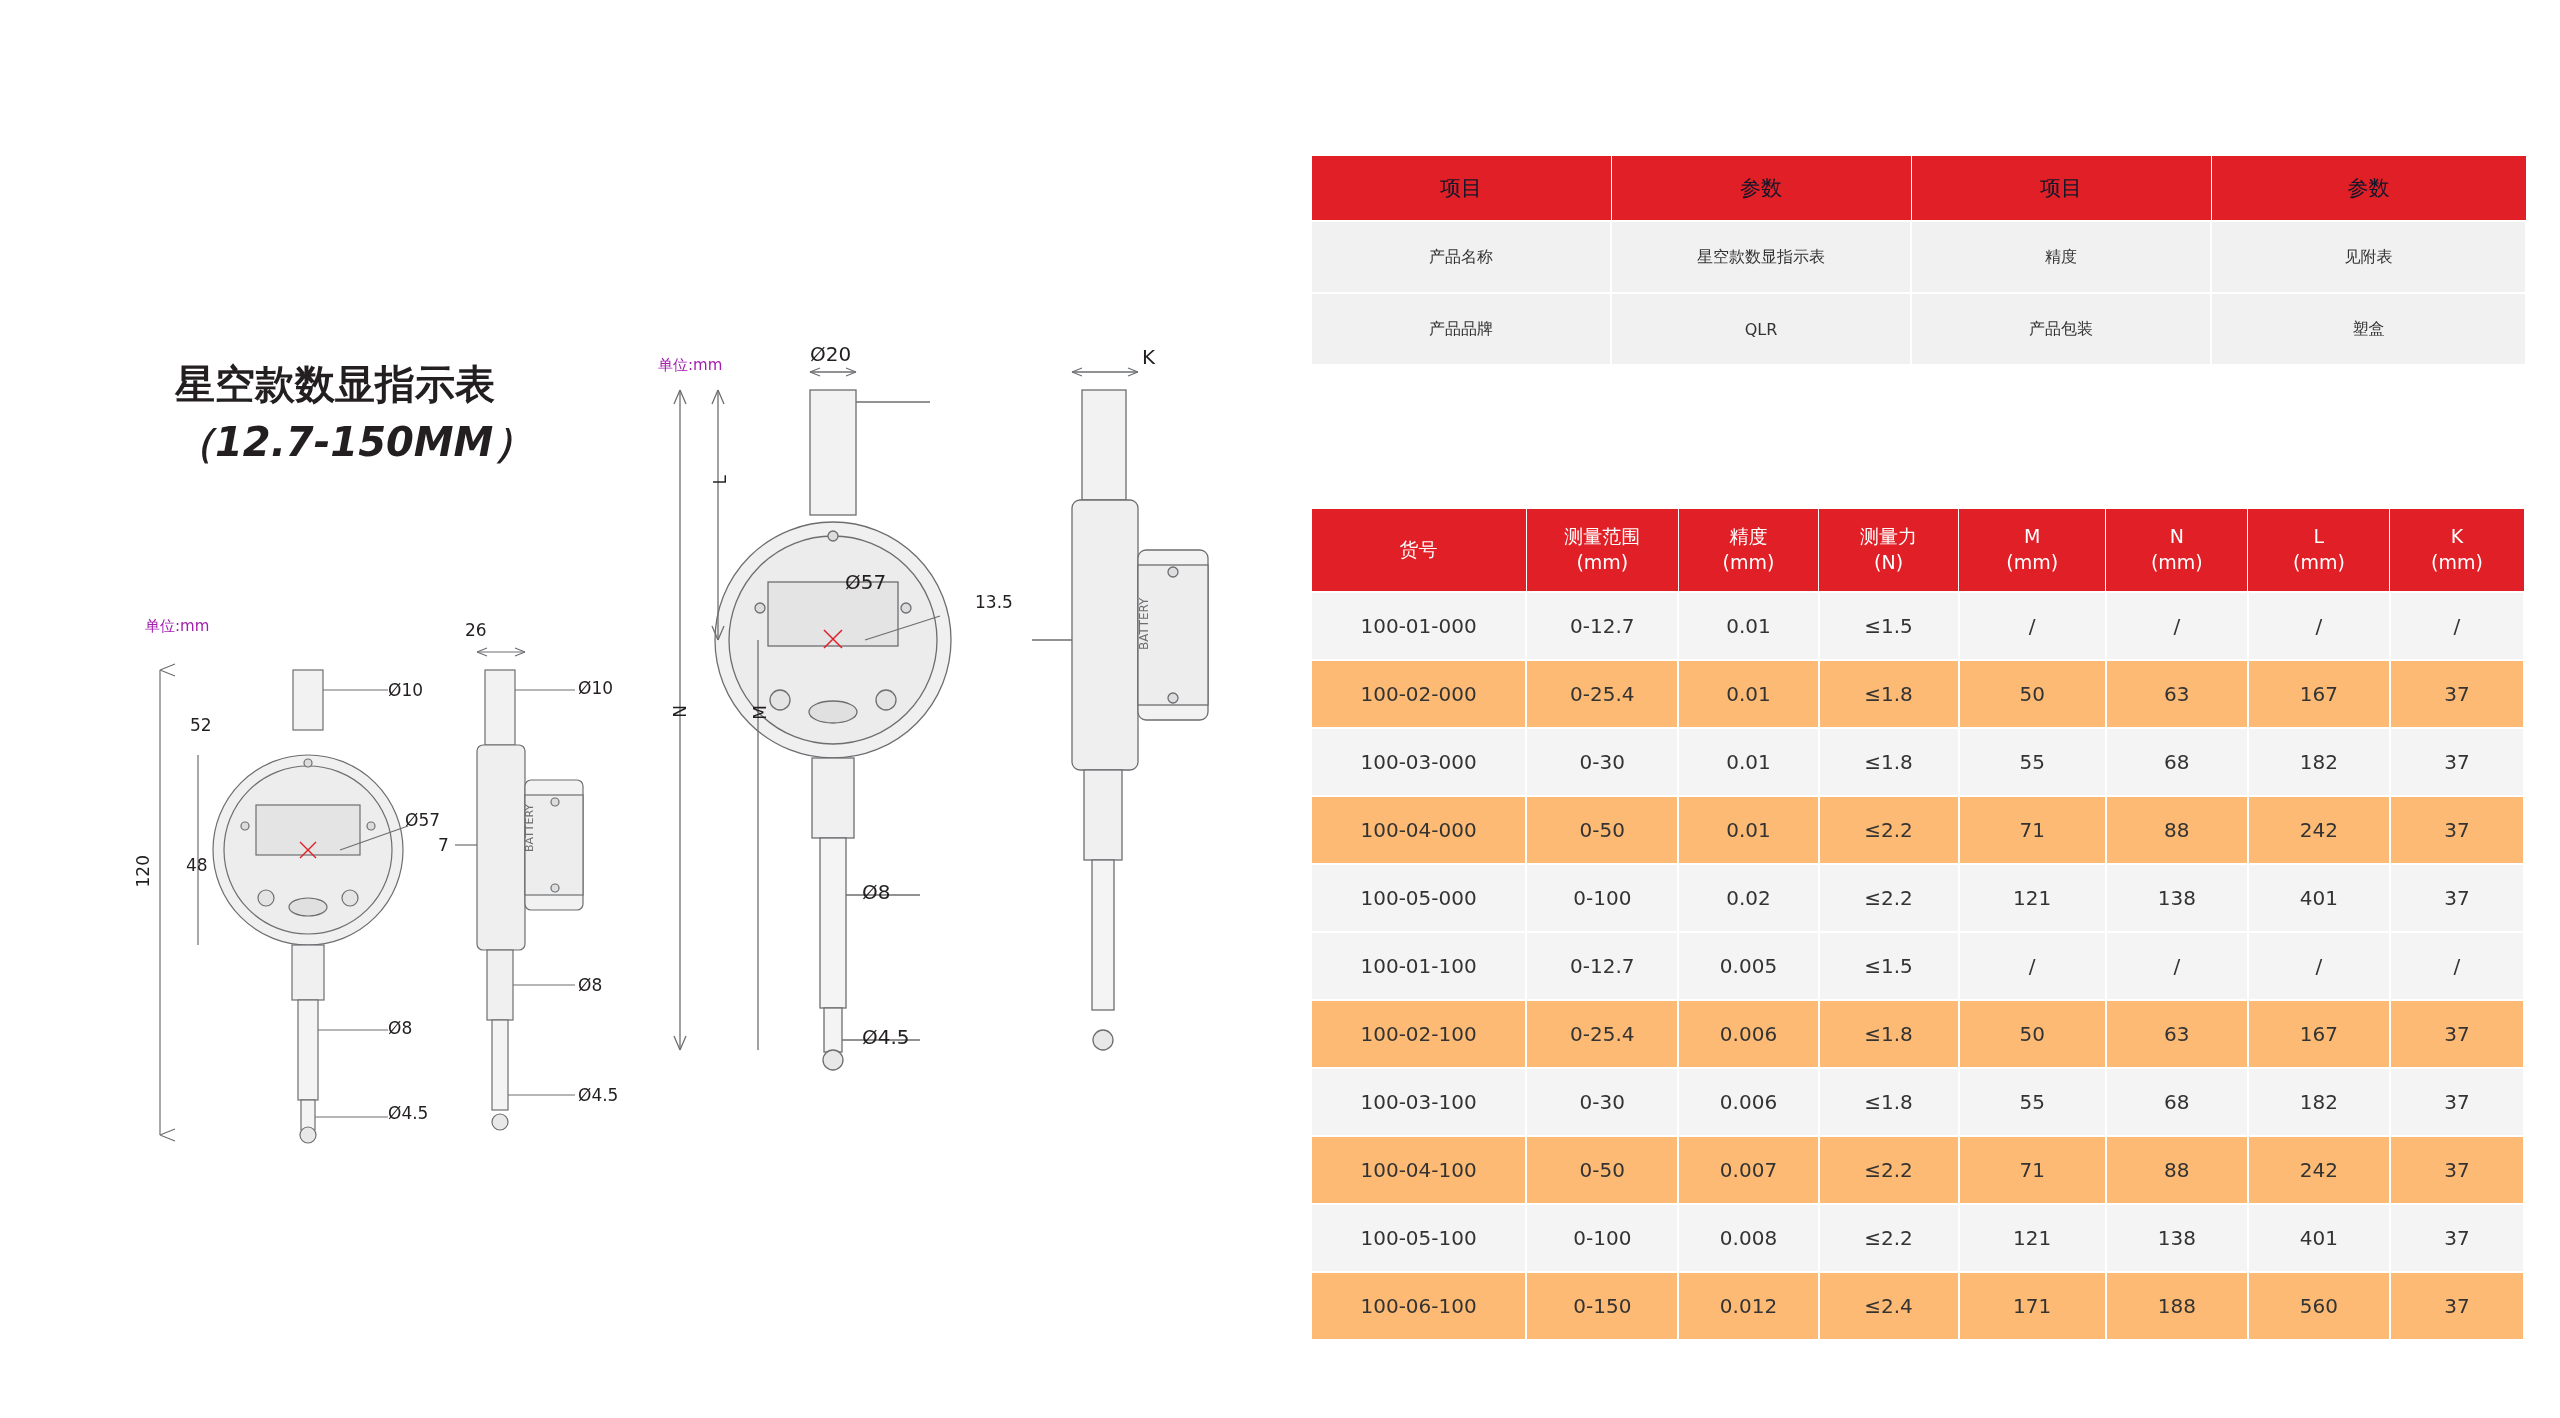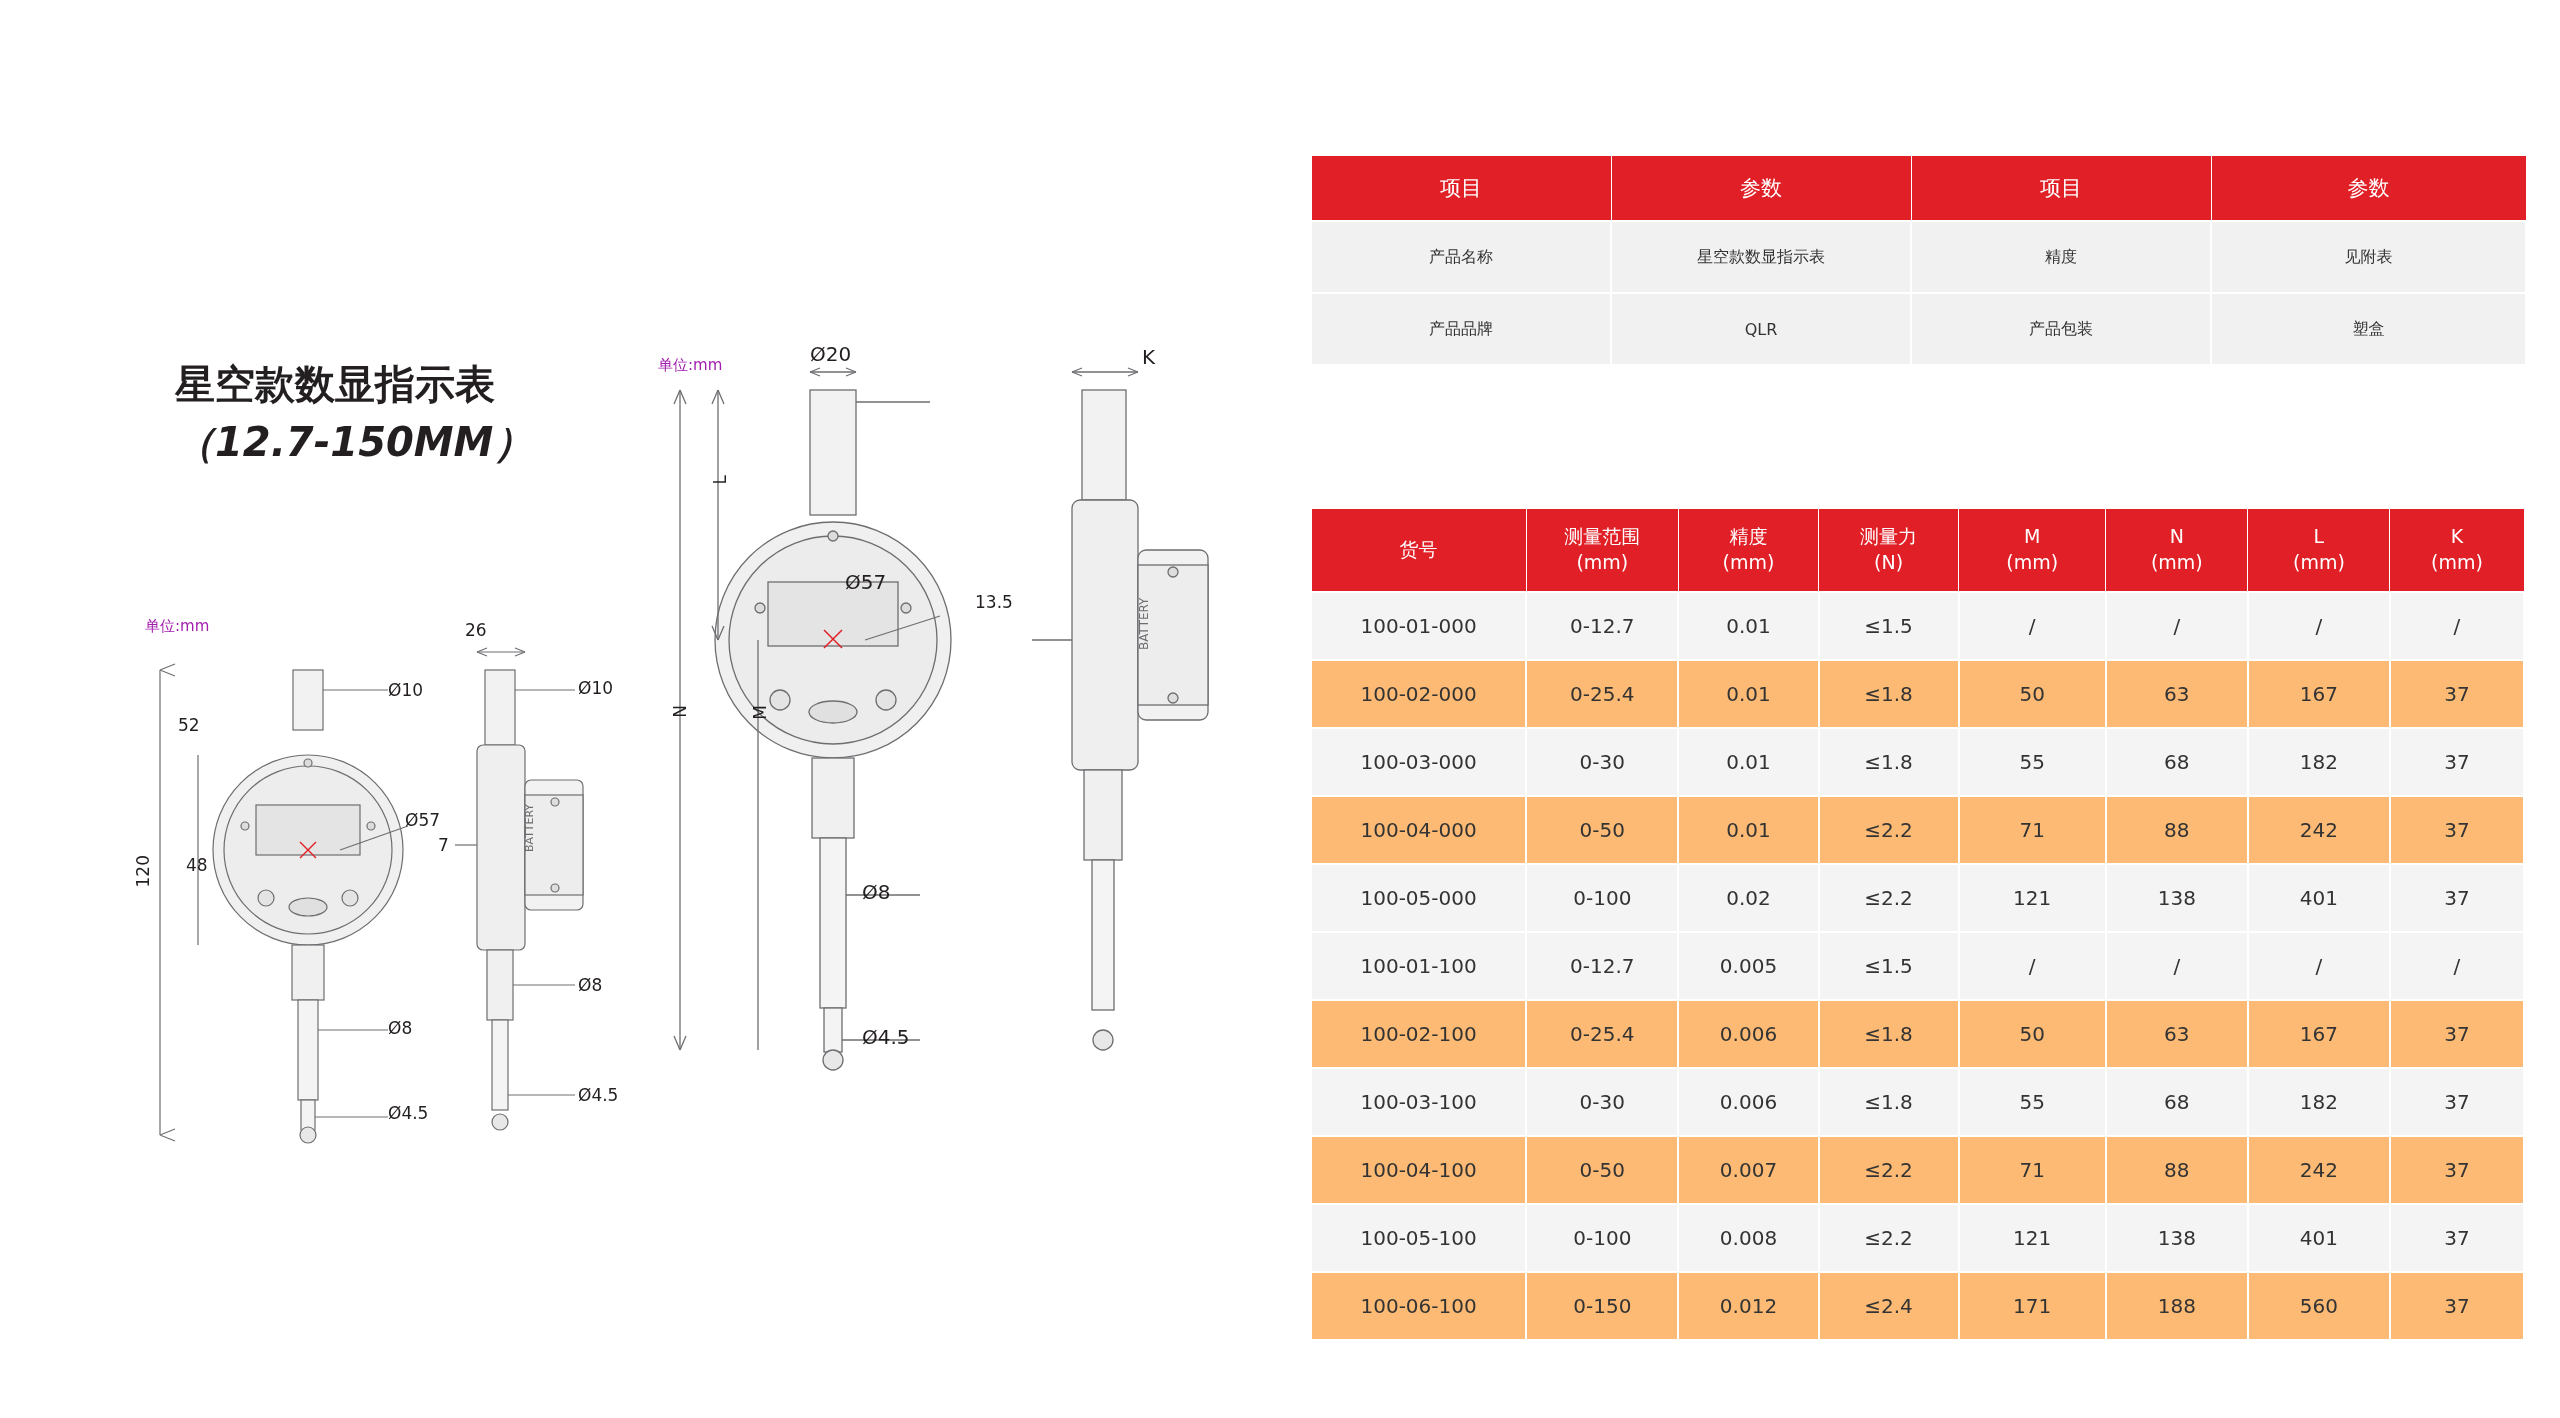--- a/index.html
+++ b/index.html
@@ -80,21 +80,21 @@
     table-layout: fixed;
   }
   #spec-table {
     position: absolute;
     left: 0;
     top: 155px;
     width: 1215px;
   }
   #spec-table th {
     background: #e01f26;
-    color: #ffffff;
+    color: #0f172a;
     font-size: 21px;
     font-weight: normal;
     height: 62px;
     border: 1px solid #ffffff;
     font-family: Liberation Sans, sans-serif;
   }
   #spec-table td {
     background: #f1f1f1;
     color: #333333;
     font-size: 16px;
@@ -186,21 +186,21 @@
       <path d="M40 505 L55 499 M40 505 L55 511" stroke="#6d6e71"></path>
       <path d="M78 125 L78 220" stroke="#6d6e71"></path>
       <path d="M78 220 L78 315" stroke="#6d6e71"></path>
     </g>
   </svg>
   <span class="dim-label" style="left:388px; top:680px;">Ø10</span>
   <span class="dim-label" style="left:405px; top:810px;">Ø57</span>
   <span class="dim-label" style="left:388px; top:1018px;">Ø8</span>
   <span class="dim-label" style="left:388px; top:1103px;">Ø4.5</span>
   <span class="dim-v" style="left:133px; top:855px;">120</span>
-  <span class="dim-label" style="left:178px; top:715px;">52</span>
+  <span class="dim-label" style="left:190px; top:715px;">52</span>
   <span class="dim-label" style="left:186px; top:855px;">48</span>
 
   <svg width="260" height="540" viewBox="0 0 260 540" style="position:absolute; left:425px; top:630px;">
     <g stroke="#6d6e71" fill="none" stroke-width="1.2">
       <rect x="60" y="40" width="30" height="75" fill="#f2f2f2"></rect>
       <rect x="52" y="115" width="48" height="205" rx="6" fill="#efefef"></rect>
       <rect x="100" y="150" width="58" height="130" rx="6" fill="#f2f2f2"></rect>
       <rect x="100" y="165" width="58" height="100" fill="#ededed"></rect>
       <circle cx="130" cy="172" r="4" fill="#ddd"></circle>
       <circle cx="130" cy="258" r="4" fill="#ddd"></circle>

